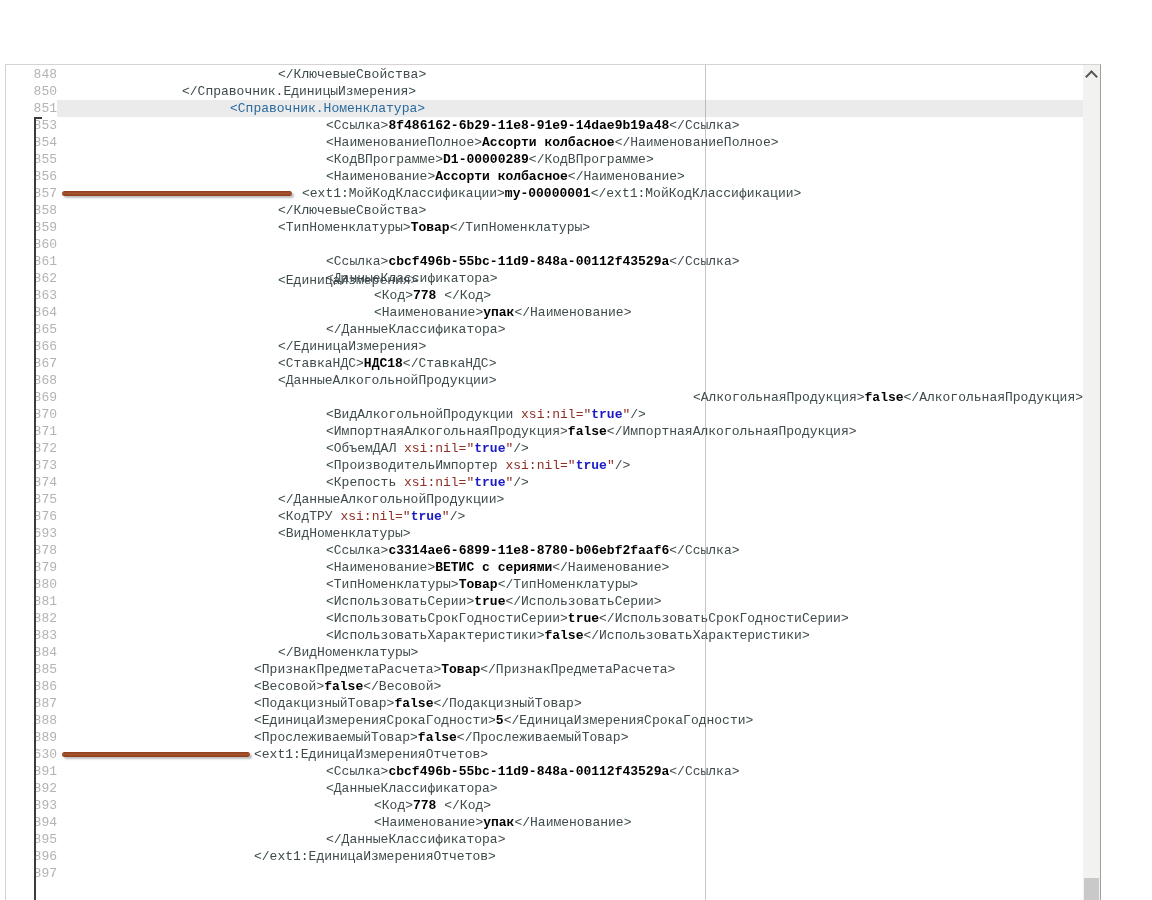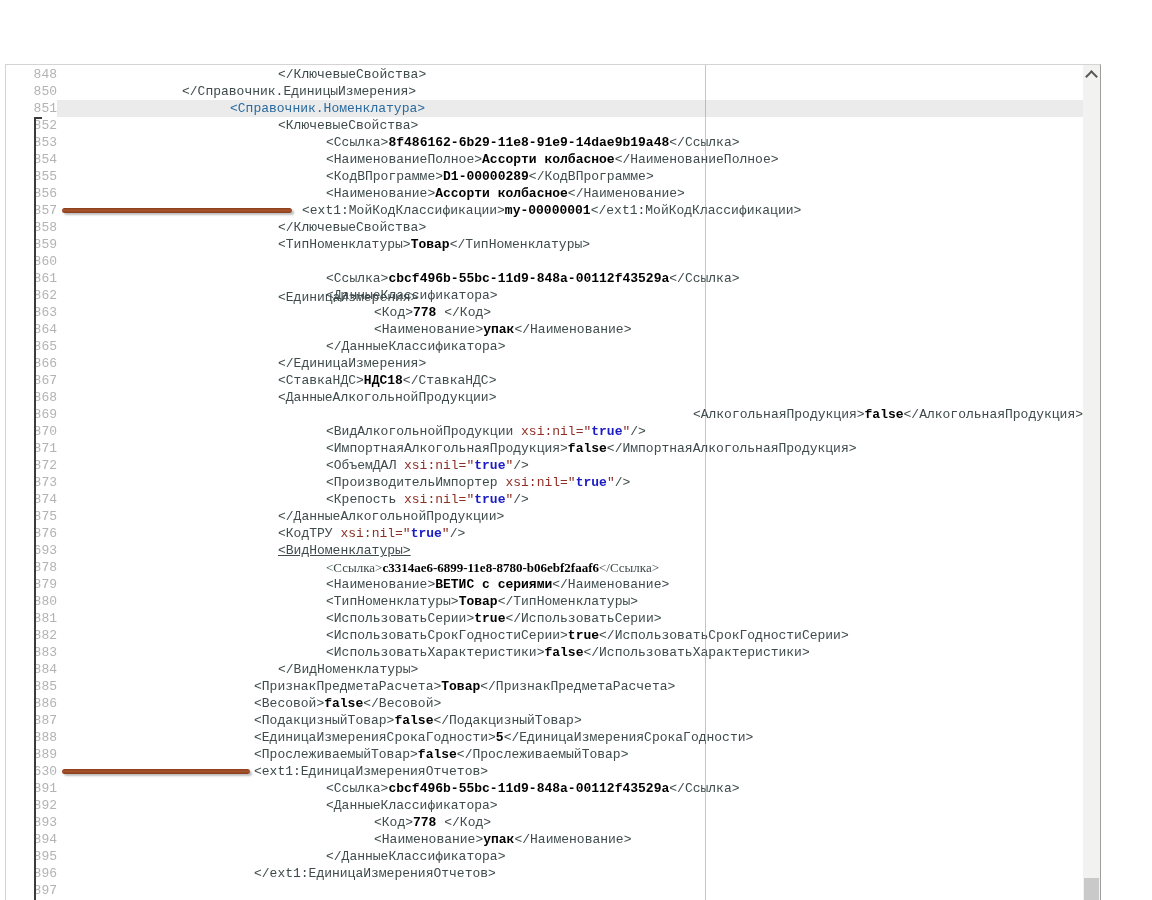--- a/index.html
+++ b/index.html
@@ -36,21 +36,20 @@
   #thumb{position:absolute;left:1px;top:813px;width:15px;height:22px;background:var(--thumb);}
 </style>
 </head>
 <body>
 
 <div id="editor">
   <div id="lines">
       <div class="row"><span class="ln">848</span><span class="code" style="padding-left: 221px;"><span class="s-t">&lt;/КлючевыеСвойства&gt;</span></span></div>
       <div class="row"><span class="ln">850</span><span class="code" style="padding-left: 125px;"><span class="s-t">&lt;/Справочник.ЕдиницыИзмерения&gt;</span></span></div>
       <div class="row sel"><span class="ln">851</span><span class="code" style="padding-left: 173px;"><span class="s-t">&lt;Справочник.Номенклатура&gt;</span></span></div>
-      <div class="row"><span class="ln">852</span><span class="code" style="padding-left: 221px;"><span class="s-t">&lt;КлючевыеСвойства&gt;</span></span></div>
       <div class="row"><span class="ln">853</span><span class="code" style="padding-left: 269px;"><span class="s-t">&lt;Ссылка&gt;</span><span class="s-v">8f486162-6b29-11e8-91e9-14dae9b19a48</span><span class="s-t">&lt;/Ссылка&gt;</span></span></div>
       <div class="row"><span class="ln">854</span><span class="code" style="padding-left: 269px;"><span class="s-t">&lt;НаименованиеПолное&gt;</span><span class="s-v">Ассорти колбасное</span><span class="s-t">&lt;/НаименованиеПолное&gt;</span></span></div>
       <div class="row"><span class="ln">855</span><span class="code" style="padding-left: 269px;"><span class="s-t">&lt;КодВПрограмме&gt;</span><span class="s-v">D1-00000289</span><span class="s-t">&lt;/КодВПрограмме&gt;</span></span></div>
       <div class="row"><span class="ln">856</span><span class="code" style="padding-left: 269px;"><span class="s-t">&lt;Наименование&gt;</span><span class="s-v">Ассорти колбасное</span><span class="s-t">&lt;/Наименование&gt;</span></span></div>
       <div class="row"><span class="ln">857</span><div class="mark" style="width: 230px;"></div><span class="code" style="padding-left: 245px;"><span class="s-t">&lt;ext1:МойКодКлассификации&gt;</span><span class="s-v">my-00000001</span><span class="s-t">&lt;/ext1:МойКодКлассификации&gt;</span></span></div>
       <div class="row"><span class="ln">858</span><span class="code" style="padding-left: 221px;"><span class="s-t">&lt;/КлючевыеСвойства&gt;</span></span></div>
       <div class="row"><span class="ln">859</span><span class="code" style="padding-left: 221px;"><span class="s-t">&lt;ТипНоменклатуры&gt;</span><span class="s-v">Товар</span><span class="s-t">&lt;/ТипНоменклатуры&gt;</span></span></div>
       <div class="row"><span class="ln">860</span><span class="code" style="padding-left: 221px; margin-top: 36px;"><span class="s-t">&lt;ЕдиницаИзмерения&gt;</span></span></div>
       <div class="row"><span class="ln">861</span><span class="code" style="padding-left: 269px;"><span class="s-t">&lt;Ссылка&gt;</span><span class="s-v">cbcf496b-55bc-11d9-848a-00112f43529a</span><span class="s-t">&lt;/Ссылка&gt;</span></span></div>
       <div class="row"><span class="ln">862</span><span class="code" style="padding-left: 269px;"><span class="s-t">&lt;ДанныеКлассификатора&gt;</span></span></div>
@@ -61,22 +60,22 @@
       <div class="row"><span class="ln">867</span><span class="code" style="padding-left: 221px;"><span class="s-t">&lt;СтавкаНДС&gt;</span><span class="s-v">НДС18</span><span class="s-t">&lt;/СтавкаНДС&gt;</span></span></div>
       <div class="row"><span class="ln">868</span><span class="code" style="padding-left: 221px;"><span class="s-t">&lt;ДанныеАлкогольнойПродукции&gt;</span></span></div>
       <div class="row"><span class="ln">869</span><span class="code" style="padding-left: 269px; text-align: right;"><span class="s-t">&lt;АлкогольнаяПродукция&gt;</span><span class="s-v">false</span><span class="s-t">&lt;/АлкогольнаяПродукция&gt;</span></span></div>
       <div class="row"><span class="ln">870</span><span class="code" style="padding-left: 269px;"><span class="s-t">&lt;ВидАлкогольнойПродукции </span><span class="s-a">xsi:nil="</span><span class="s-q">true</span><span class="s-a">"</span><span class="s-t">/&gt;</span></span></div>
       <div class="row"><span class="ln">871</span><span class="code" style="padding-left: 269px;"><span class="s-t">&lt;ИмпортнаяАлкогольнаяПродукция&gt;</span><span class="s-v">false</span><span class="s-t">&lt;/ИмпортнаяАлкогольнаяПродукция&gt;</span></span></div>
       <div class="row"><span class="ln">872</span><span class="code" style="padding-left: 269px;"><span class="s-t">&lt;ОбъемДАЛ </span><span class="s-a">xsi:nil="</span><span class="s-q">true</span><span class="s-a">"</span><span class="s-t">/&gt;</span></span></div>
       <div class="row"><span class="ln">873</span><span class="code" style="padding-left: 269px;"><span class="s-t">&lt;ПроизводительИмпортер </span><span class="s-a">xsi:nil="</span><span class="s-q">true</span><span class="s-a">"</span><span class="s-t">/&gt;</span></span></div>
       <div class="row"><span class="ln">874</span><span class="code" style="padding-left: 269px;"><span class="s-t">&lt;Крепость </span><span class="s-a">xsi:nil="</span><span class="s-q">true</span><span class="s-a">"</span><span class="s-t">/&gt;</span></span></div>
       <div class="row"><span class="ln">875</span><span class="code" style="padding-left: 221px;"><span class="s-t">&lt;/ДанныеАлкогольнойПродукции&gt;</span></span></div>
       <div class="row"><span class="ln">876</span><span class="code" style="padding-left: 221px;"><span class="s-t">&lt;КодТРУ </span><span class="s-a">xsi:nil="</span><span class="s-q">true</span><span class="s-a">"</span><span class="s-t">/&gt;</span></span></div>
-      <div class="row"><span class="ln">693</span><span class="code" style="padding-left: 221px; text-decoration: underline;"><span class="s-t">&lt;ВидНоменклатуры&gt;</span></span></div>
-      <div class="row"><span class="ln">878</span><span class="code" style="padding-left: 269px; font-family: Liberation Serif, serif;"><span class="s-t">&lt;Ссылка&gt;</span><span class="s-v">c3314ae6-6899-11e8-8780-b06ebf2faaf6</span><span class="s-t">&lt;/Ссылка&gt;</span></span></div>
+      <div class="row"><span class="ln">693</span><span class="code" style="padding-left: 221px;"><span class="s-t">&lt;ВидНоменклатуры&gt;</span></span></div>
+      <div class="row"><span class="ln">878</span><span class="code" style="padding-left: 269px;"><span class="s-t">&lt;Ссылка&gt;</span><span class="s-v">c3314ae6-6899-11e8-8780-b06ebf2faaf6</span><span class="s-t">&lt;/Ссылка&gt;</span></span></div>
       <div class="row"><span class="ln">879</span><span class="code" style="padding-left: 269px;"><span class="s-t">&lt;Наименование&gt;</span><span class="s-v">ВЕТИС с сериями</span><span class="s-t">&lt;/Наименование&gt;</span></span></div>
       <div class="row"><span class="ln">880</span><span class="code" style="padding-left: 269px;"><span class="s-t">&lt;ТипНоменклатуры&gt;</span><span class="s-v">Товар</span><span class="s-t">&lt;/ТипНоменклатуры&gt;</span></span></div>
       <div class="row"><span class="ln">881</span><span class="code" style="padding-left: 269px;"><span class="s-t">&lt;ИспользоватьСерии&gt;</span><span class="s-v">true</span><span class="s-t">&lt;/ИспользоватьСерии&gt;</span></span></div>
       <div class="row"><span class="ln">882</span><span class="code" style="padding-left: 269px;"><span class="s-t">&lt;ИспользоватьСрокГодностиСерии&gt;</span><span class="s-v">true</span><span class="s-t">&lt;/ИспользоватьСрокГодностиСерии&gt;</span></span></div>
       <div class="row"><span class="ln">883</span><span class="code" style="padding-left: 269px;"><span class="s-t">&lt;ИспользоватьХарактеристики&gt;</span><span class="s-v">false</span><span class="s-t">&lt;/ИспользоватьХарактеристики&gt;</span></span></div>
       <div class="row"><span class="ln">884</span><span class="code" style="padding-left: 221px;"><span class="s-t">&lt;/ВидНоменклатуры&gt;</span></span></div>
       <div class="row"><span class="ln">885</span><span class="code" style="padding-left: 197px;"><span class="s-t">&lt;ПризнакПредметаРасчета&gt;</span><span class="s-v">Товар</span><span class="s-t">&lt;/ПризнакПредметаРасчета&gt;</span></span></div>
       <div class="row"><span class="ln">886</span><span class="code" style="padding-left: 197px;"><span class="s-t">&lt;Весовой&gt;</span><span class="s-v">false</span><span class="s-t">&lt;/Весовой&gt;</span></span></div>
       <div class="row"><span class="ln">887</span><span class="code" style="padding-left: 197px;"><span class="s-t">&lt;ПодакцизныйТовар&gt;</span><span class="s-v">false</span><span class="s-t">&lt;/ПодакцизныйТовар&gt;</span></span></div>
       <div class="row"><span class="ln">888</span><span class="code" style="padding-left: 197px;"><span class="s-t">&lt;ЕдиницаИзмеренияСрокаГодности&gt;</span><span class="s-v">5</span><span class="s-t">&lt;/ЕдиницаИзмеренияСрокаГодности&gt;</span></span></div>

